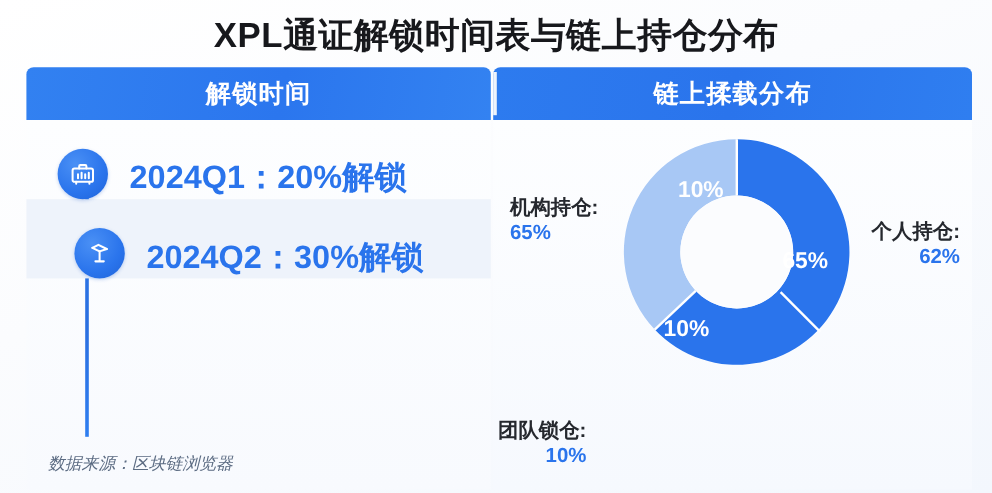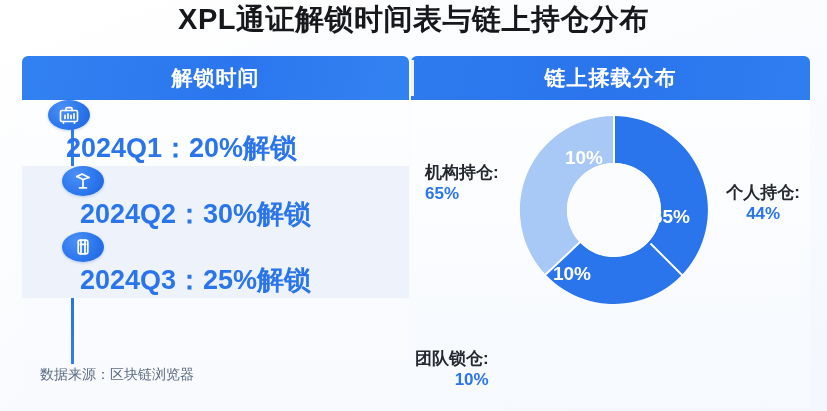--- a/index.html
+++ b/index.html
@@ -28,21 +28,21 @@
   }
 
   
   .title-bar {
     position: absolute;
     top: 0;
     left: 0;
     width: 827px;
     height: 50px;
     display: flex;
-    align-items: flex-start;
+    align-items: flex-end;
     justify-content: center;
   }
   .title-text {
     font-size: 29px;
     font-weight: bold;
     color: #17181c;
     letter-spacing: 0.5px;
     white-space: nowrap;
   }
 
@@ -100,23 +100,22 @@
   .timeline {
     position: relative;
     height: 308px;
     background: linear-gradient(180deg, #fdfeff 0%, #f8fafe 100%);
   }
 
   .tl-row {
     position: relative;
     height: 66px;
     display: flex;
-    align-items: flex-start;
+    align-items: flex-end;
     padding-left: 26px;
-    flex-direction: column;
   }
   .tl-row.striped {
     background: #eef3fb;
     padding-left: 40px;
   }
 
   .tl-connector {
     position: absolute;
     left: 49px;
     top: 28px;
@@ -150,22 +149,23 @@
     letter-spacing: 0px;
   }
 
   .tl-footer {
     position: absolute;
     left: 0;
     bottom: 0;
     width: 100%;
     height: 42px;
     display: flex;
-    align-items: flex-start;
+    align-items: center;
     padding-left: 18px;
+    font-style: italic;
   }
   .tl-footer-text {
     font-size: 14px;
     color: #5b6b82;
     white-space: nowrap;
   }
 
   
   .chartbox {
     position: relative;
@@ -202,21 +202,21 @@
     display: block;
   }
   .callout-pct {
     font-size: 17px;
     font-weight: bold;
     color: #2a74ec;
     display: block;
   }
 
   .callout-institutional { left: 14px;  top: 62px;  text-align: left; }
-  .callout-individual    { right: 10px; top: 82px;  text-align: center; margin-left: 12px; }
+  .callout-individual    { right: 10px; top: 82px;  text-align: right; margin-left: 12px; }
   .callout-team          { left: 4px;   top: 248px; text-align: right; }
 </style>
 </head>
 <body>
 
 <div class="page">
 
   <div class="title-bar">
     <div class="title-text">XPL通证解锁时间表与链上持仓分布</div>
   </div>
@@ -249,30 +249,20 @@
             <svg width="24" height="24" viewBox="0 0 24 24" fill="none" stroke="#ffffff" stroke-width="1.7" stroke-linecap="round" stroke-linejoin="round">
               <path d="M6 7.5l5-2.5 7 3.5"></path>
               <path d="M6 7.5l6 3 6-2"></path>
               <path d="M12 10.5V18"></path>
               <path d="M8.5 18.8h7"></path>
             </svg>
           </span>
           <span class="tl-label">2024Q2：30%解锁</span>
         </div>
 
-        <div class="tl-row striped">
-          <span class="tl-icon">
-            <svg width="24" height="24" viewBox="0 0 24 24" fill="none" stroke="#ffffff" stroke-width="1.7" stroke-linecap="round" stroke-linejoin="round">
-              <rect x="7.2" y="5.2" width="9.6" height="13.6" rx="2"></rect>
-              <path d="M10 5.2v13.6M14 5.2v13.6"></path>
-              <path d="M9.3 9.4h5.4"></path>
-            </svg>
-          </span>
-          <span class="tl-label">2024Q3：25%解锁</span>
-        </div>
 
 
         <div class="tl-footer">
           <span class="tl-footer-text">数据来源：区块链浏览器</span>
         </div>
       </div>
     </div>
 
     <div class="col col-right">
 
@@ -310,21 +300,21 @@
           </svg>
         </div>
 
         <div class="callout callout-institutional">
           <span class="callout-name">机构持仓:</span>
           <span class="callout-pct">65%</span>
         </div>
 
         <div class="callout callout-individual">
           <span class="callout-name">个人持仓:</span>
-          <span class="callout-pct">44%</span>
+          <span class="callout-pct">62%</span>
         </div>
 
         <div class="callout callout-team">
           <span class="callout-name">团队锁仓:</span>
           <span class="callout-pct">10%</span>
         </div>
 
       </div>
     </div>
 

